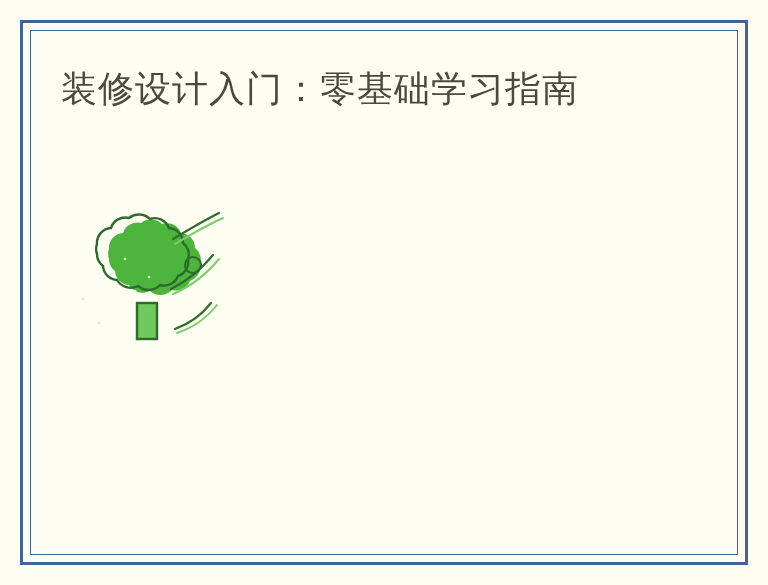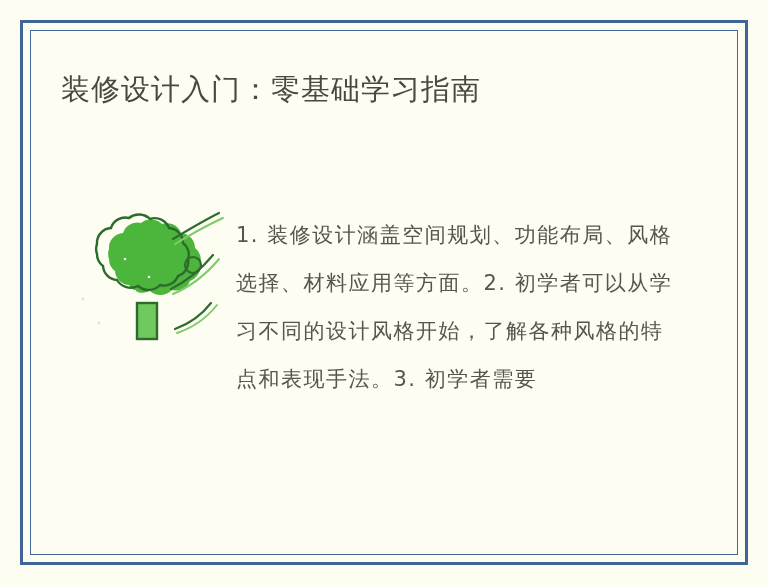--- a/index.html
+++ b/index.html
@@ -33,21 +33,21 @@
     bottom: 7px;
     box-sizing: border-box;
     border: 1px solid #3f6697;
     background: #fdfdf2;
   }
 
   #page-title {
     position: absolute;
     left: 30px;
     top: 38px;
-    font-size: 29px;
+    font-size: 36px;
     line-height: 40px;
     letter-spacing: 1px;
     color: #4c483f;
     white-space: nowrap;
     font-weight: 400;
     font-family: "Liberation Sans", "DejaVu Sans", sans-serif;
   }
 
   #illustration {
     position: absolute;
@@ -131,16 +131,15 @@
           <path d="M118 90 Q142 78 160 56" stroke="#2f6b2f" stroke-width="2.2"></path>
           <path d="M120 95 Q146 84 166 60" stroke="#7ecb6a" stroke-width="2"></path>
           <circle cx="140" cy="66" r="8" fill="none" stroke="#2f6b2f" stroke-width="2.2"></circle>
 
           <path d="M122 130 Q144 122 158 104" stroke="#2f6b2f" stroke-width="2.2"></path>
           <path d="M124 134 Q148 126 164 106" stroke="#7ecb6a" stroke-width="2"></path>
         </g>
       </svg>
     </div>
 
-    <div id="body-text">1. 装修设计涵盖空间规划、功能布局、风格选择、材料应用等方面。2. 初学者可以从学习不同的设计风格开始，了解各种风格的特点和表现手法。3. 初学者需要</div>
 
   </div>
 </div>
 
 </body></html>

